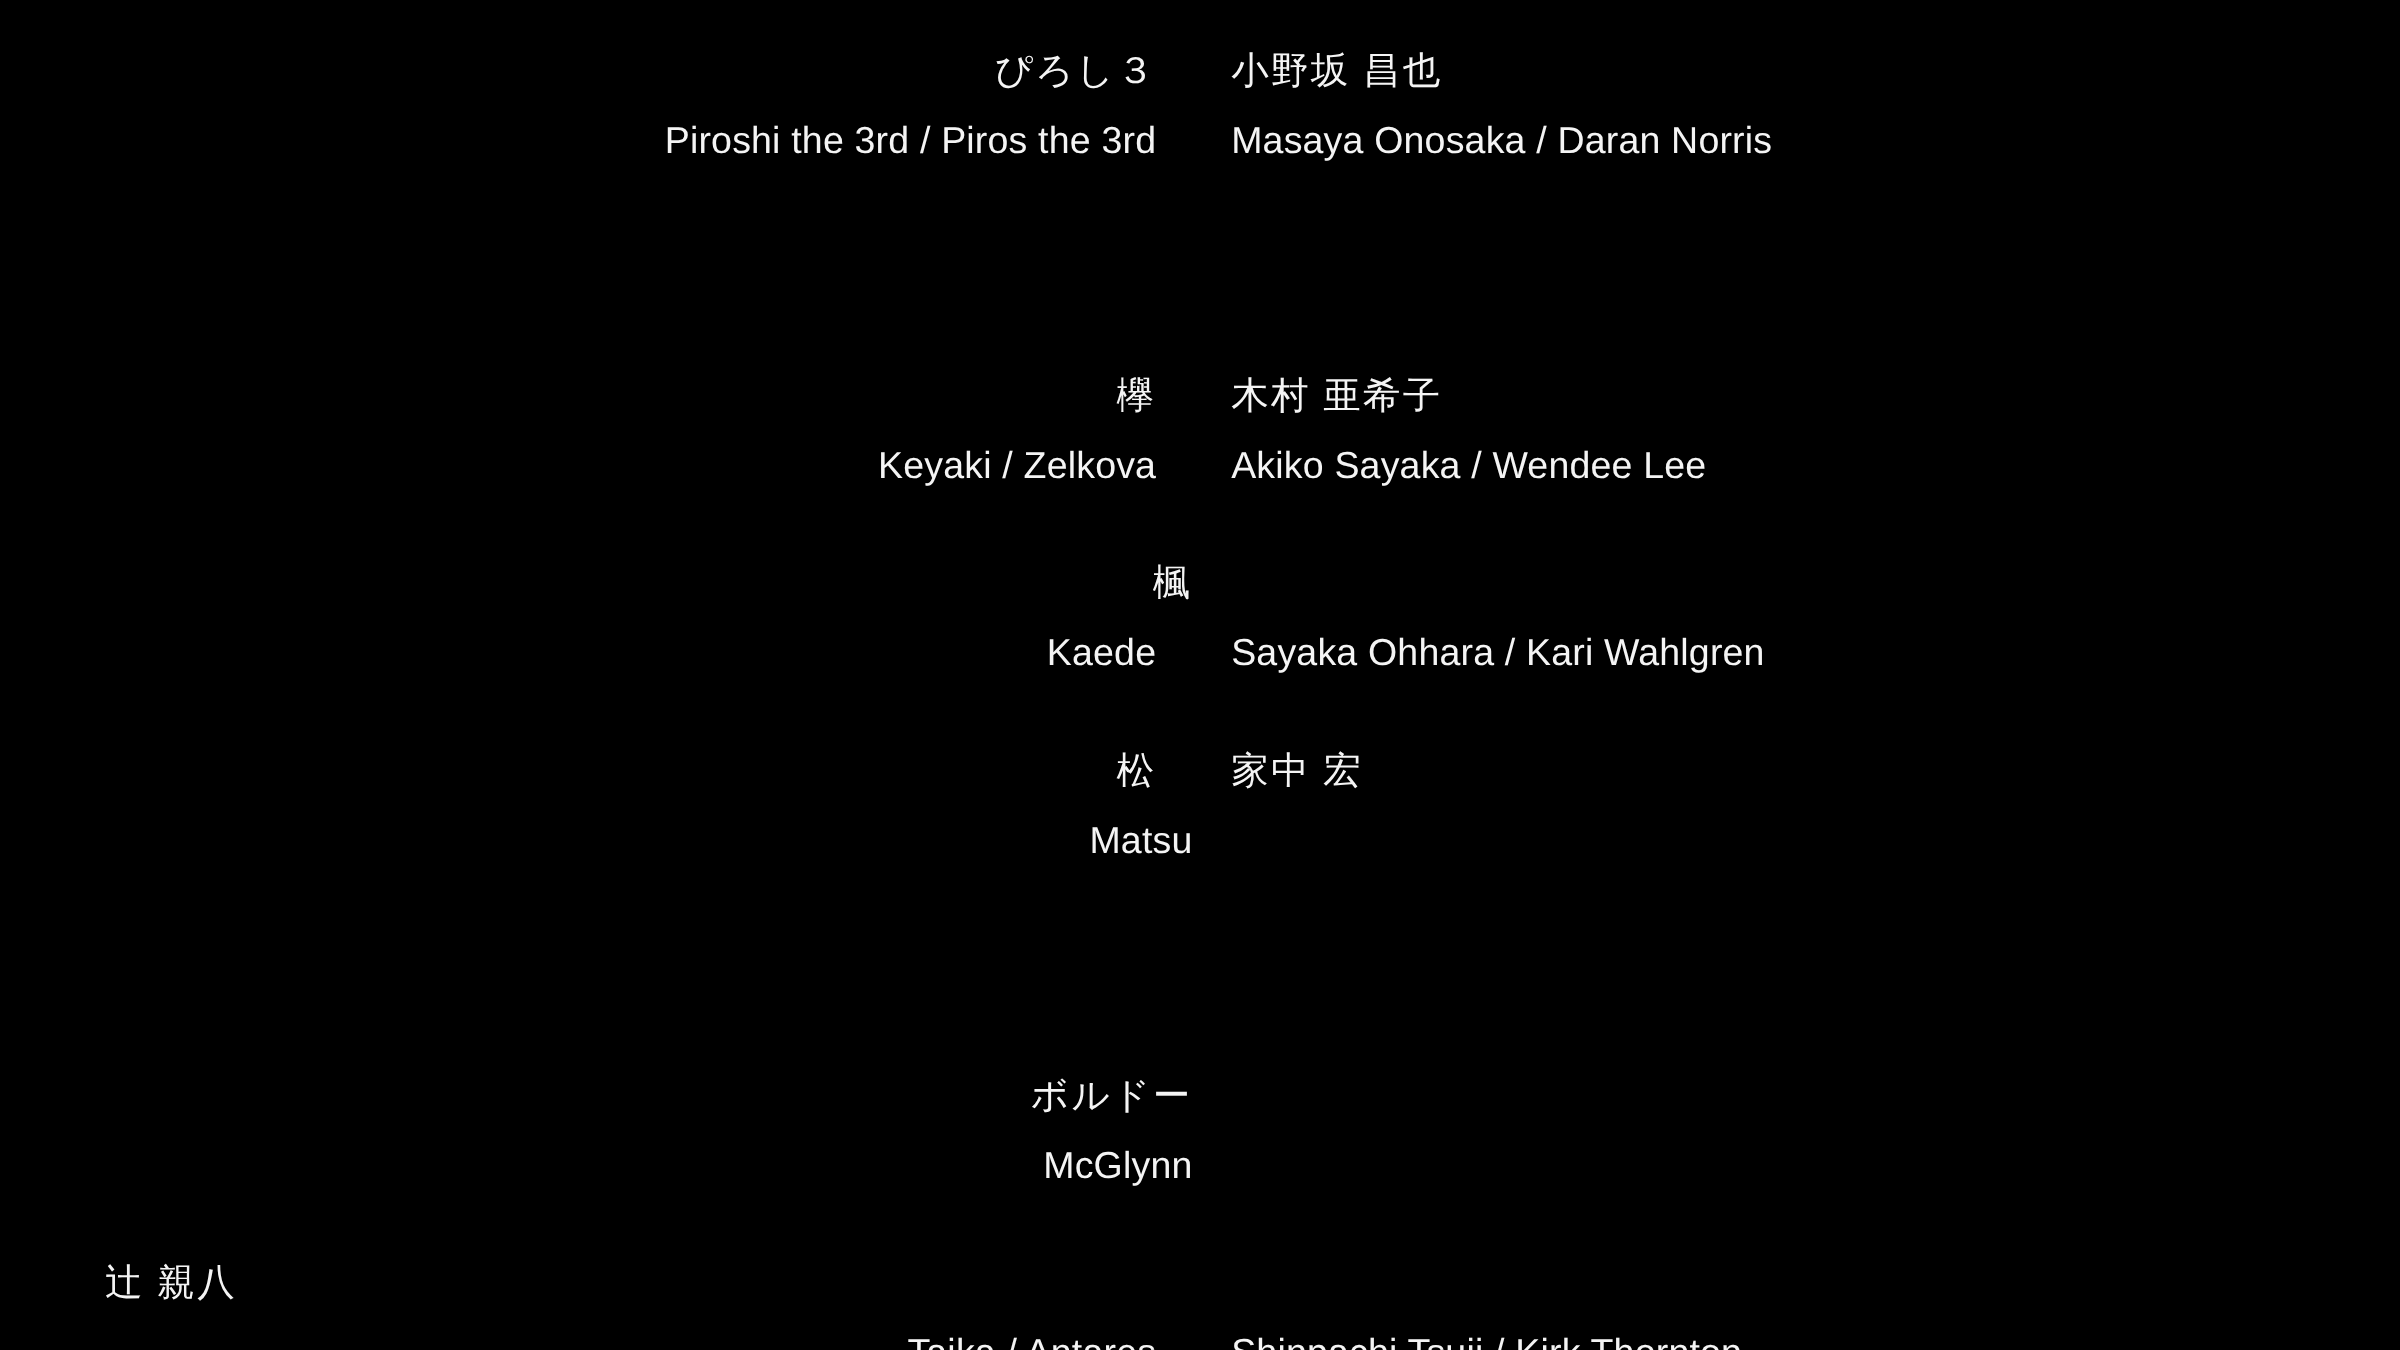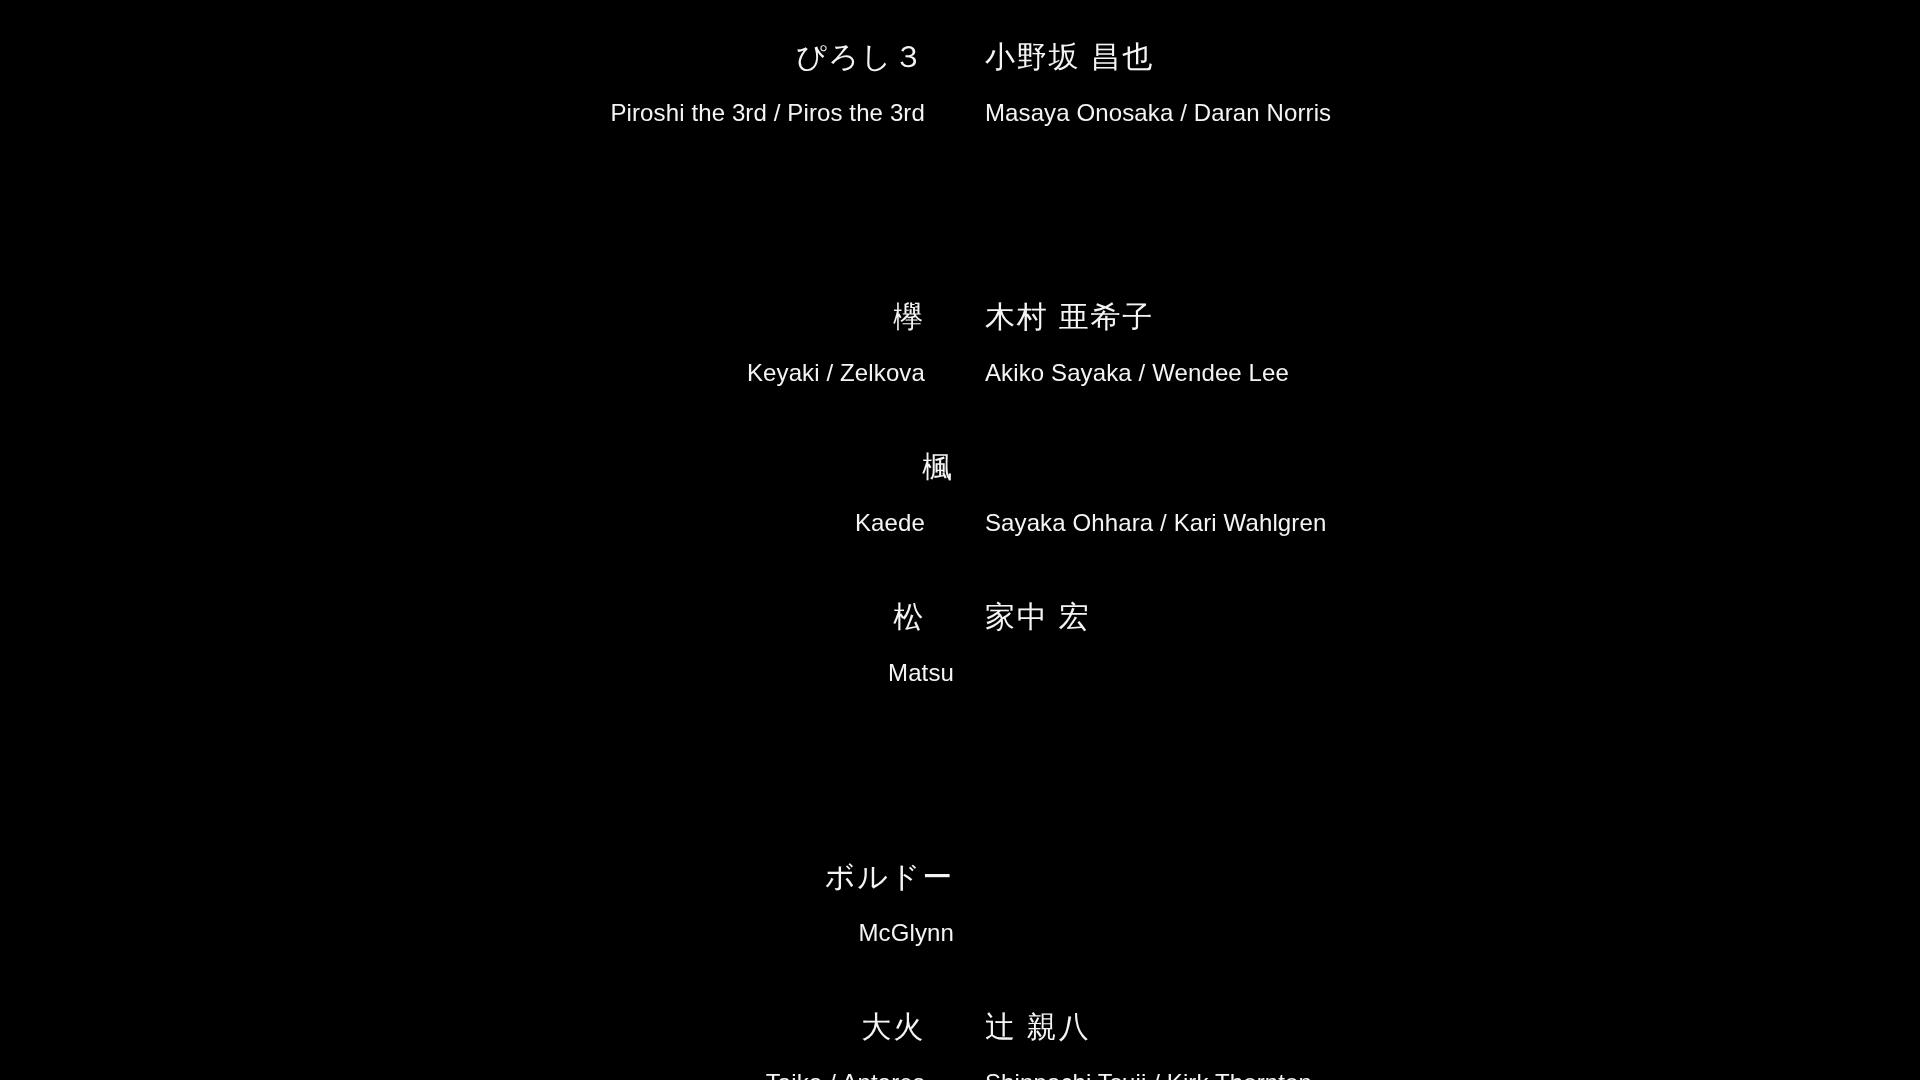--- a/index.html
+++ b/index.html
@@ -54,21 +54,21 @@
   .row-jp .col-left,
   .row-jp .col-right {
     font-size: 30px;
     line-height: 44px;
     letter-spacing: 0.06em;
     color: #f4f4f4;
   }
 
   .row-en .col-left,
   .row-en .col-right {
-    font-size: 24px;
+    font-size: 30px;
     line-height: 44px;
     letter-spacing: 0.005em;
     color: #f4f4f4;
   }
 
   .row-jp {
     margin-bottom: 12px;
   }
 
   .gap-sm { height: 50px; }
@@ -126,21 +126,20 @@
       <div class="credit-row row-jp">
         <div class="col-left">ボルドー</div>
       </div>
       <div class="credit-row row-en">
         <div class="col-left">McGlynn</div>
       </div>
     </div>
     <div class="spacer gap-sm"></div>
     <div class="credit-block">
       <div class="credit-row row-jp">
-        <div class="col-left">大火</div>
         <div class="col-right">辻 親八</div>
       </div>
       <div class="credit-row row-en">
         <div class="col-left">Taika / Antares</div>
         <div class="col-right">Shinpachi Tsuji / Kirk Thornton</div>
       </div>
     </div>
   </div>
 
 </body></html>

